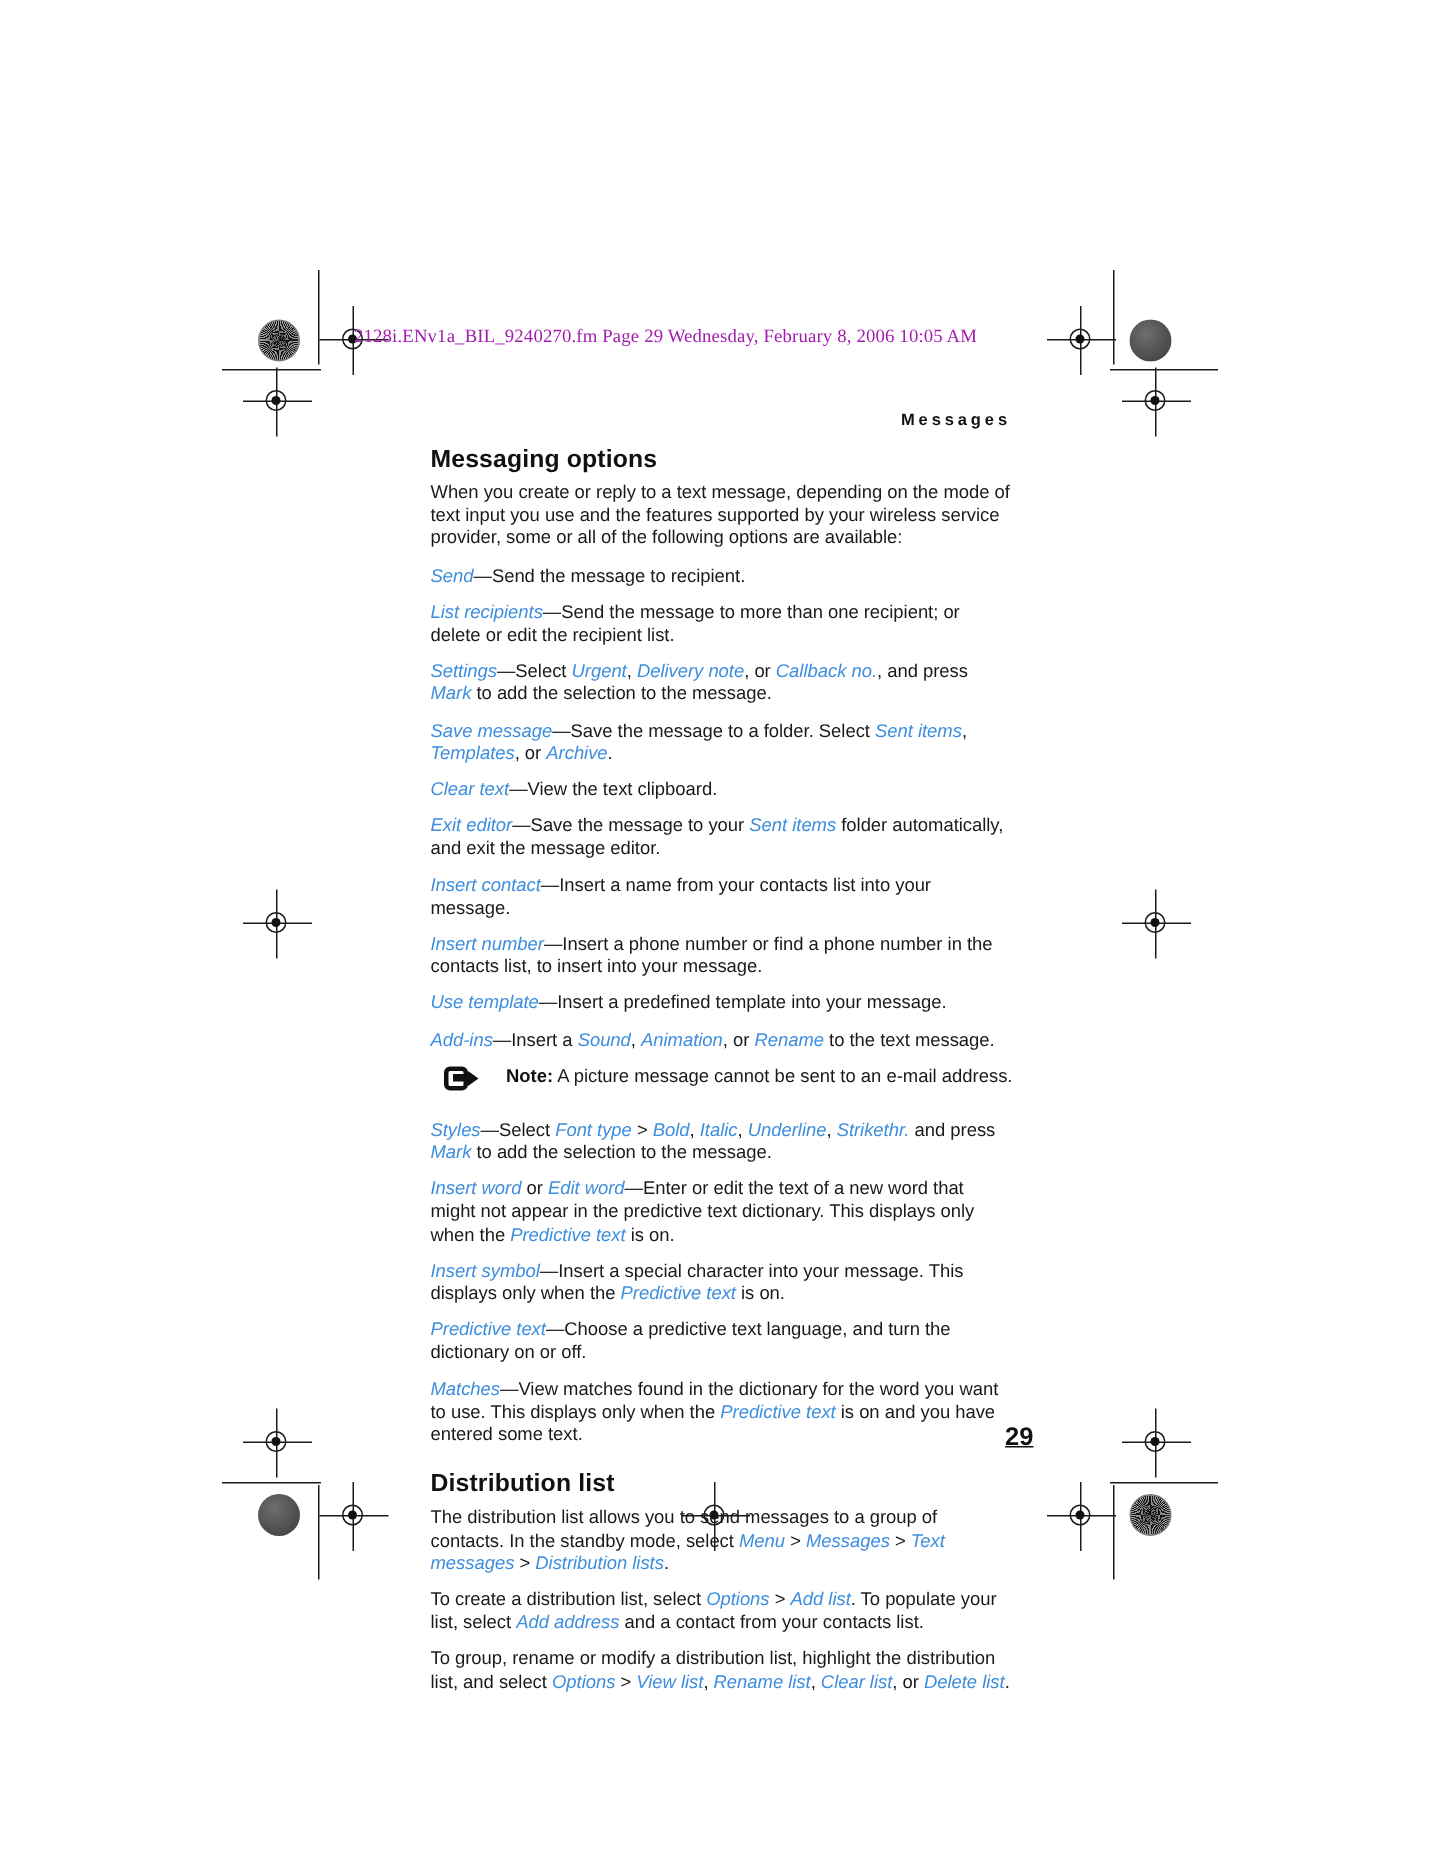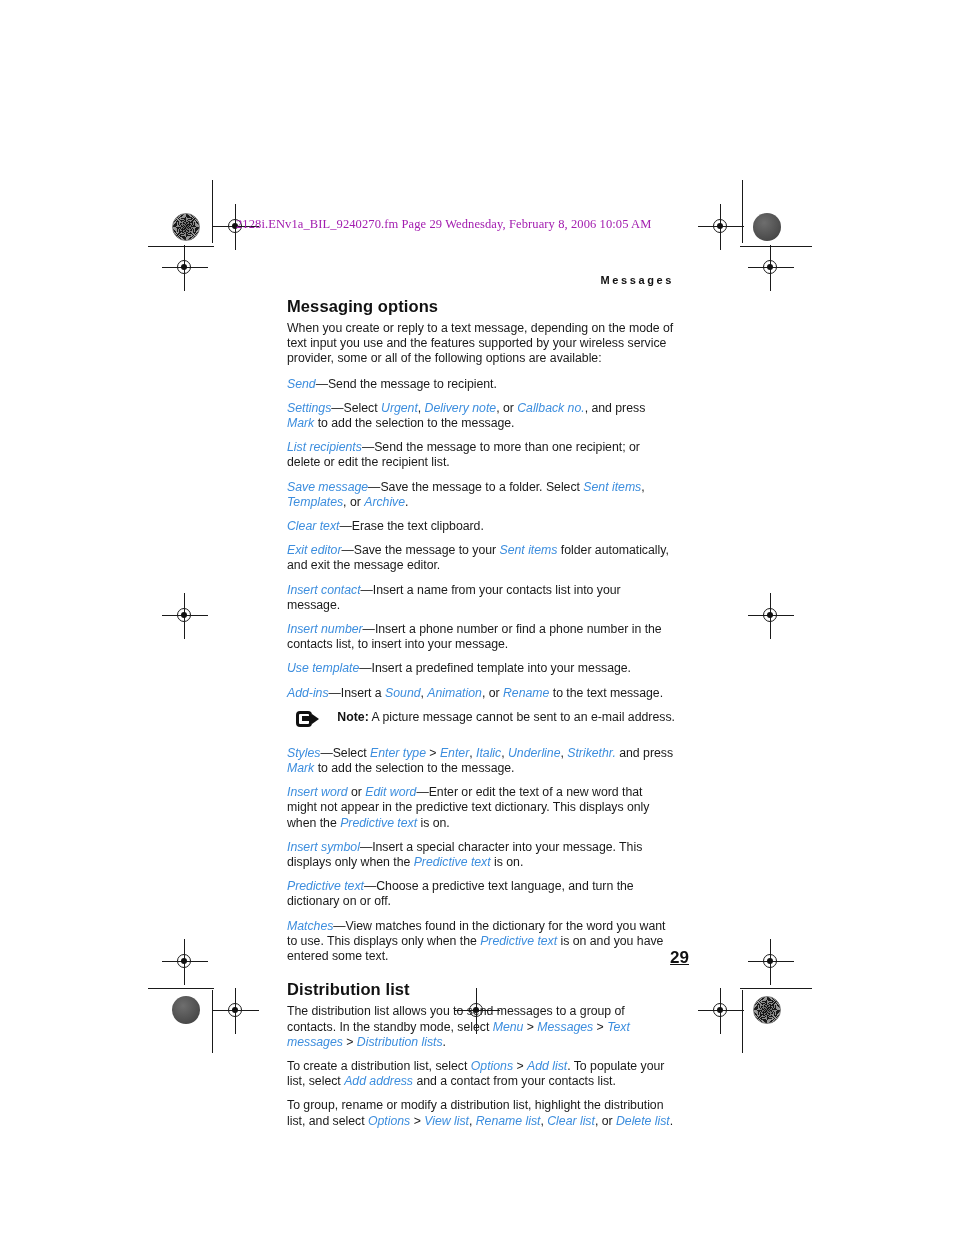--- a/index.html
+++ b/index.html
@@ -198,48 +198,48 @@
 
   <div class="runhead">Messages</div>
 
   <div class="content">
 
     <h2 class="sec">Messaging options</h2>
     <p class="body intro">When you create or reply to a text message, depending on the mode of text input you use and the features supported by your wireless service provider, some or all of the following options are available:</p>
 
     <p class="body"><i class="ui">Send</i><span>—Send the message to recipient.</span></p>
 
+    <p class="body"><i class="ui">List recipients</i><span>—Send the message to more than one recipient; or delete or edit the recipient list.</span></p>
+
     <p class="body"><i class="ui">Settings</i><span>—Select </span><i class="ui">Urgent</i><span>, </span><i class="ui">Delivery note</i><span>, or </span><i class="ui">Callback no.</i><span>, and press </span><i class="ui">Mark</i><span> to add the selection to the message.</span></p>
 
-    <p class="body"><i class="ui">List recipients</i><span>—Send the message to more than one recipient; or delete or edit the recipient list.</span></p>
-
     <p class="body"><i class="ui">Save message</i><span>—Save the message to a folder. Select </span><i class="ui">Sent items</i><span>, </span><i class="ui">Templates</i><span>, or </span><i class="ui">Archive</i><span>.</span></p>
 
-    <p class="body"><i class="ui">Clear text</i><span>—Erase the text clipboard.</span></p>
+    <p class="body"><i class="ui">Clear text</i><span>—View the text clipboard.</span></p>
 
     <p class="body"><i class="ui">Exit editor</i><span>—Save the message to your </span><i class="ui">Sent items</i><span> folder automatically, and exit the message editor.</span></p>
 
     <p class="body"><i class="ui">Insert contact</i><span>—Insert a name from your contacts list into your message.</span></p>
 
     <p class="body"><i class="ui">Insert number</i><span>—Insert a phone number or find a phone number in the contacts list, to insert into your message.</span></p>
 
     <p class="body"><i class="ui">Use template</i><span>—Insert a predefined template into your message.</span></p>
 
     <p class="body tight"><i class="ui">Add-ins</i><span>—Insert a </span><i class="ui">Sound</i><span>, </span><i class="ui">Animation</i><span>, or </span><i class="ui">Rename</i><span> to the text message.</span></p>
 
     <div class="note">
       <div class="noteicon">
         <div class="sq"></div>
           <div class="arr"></div>
           <div class="arrhead"></div>
       </div>
       <div class="notebody"><span class="notelabel">Note:</span> <span>A picture message cannot be sent to an e-mail address.</span></div>
     </div>
 
-    <p class="body"><i class="ui">Styles</i><span>—Select </span><i class="ui">Enter type</i><span> &gt; </span><i class="ui">Enter</i><span>, </span><i class="ui">Italic</i><span>, </span><i class="ui">Underline</i><span>, </span><i class="ui">Strikethr.</i><span> and press </span><i class="ui">Mark</i><span> to add the selection to the message.</span></p>
+    <p class="body"><i class="ui">Styles</i><span>—Select </span><i class="ui">Font type</i><span> &gt; </span><i class="ui">Bold</i><span>, </span><i class="ui">Italic</i><span>, </span><i class="ui">Underline</i><span>, </span><i class="ui">Strikethr.</i><span> and press </span><i class="ui">Mark</i><span> to add the selection to the message.</span></p>
 
     <p class="body"><i class="ui">Insert word</i><span> or </span><i class="ui">Edit word</i><span>—Enter or edit the text of a new word that might not appear in the predictive text dictionary. This displays only when the </span><i class="ui">Predictive text</i><span> is on.</span></p>
 
     <p class="body"><i class="ui">Insert symbol</i><span>—Insert a special character into your message. This displays only when the </span><i class="ui">Predictive text</i><span> is on.</span></p>
 
     <p class="body"><i class="ui">Predictive text</i><span>—Choose a predictive text language, and turn the dictionary on or off.</span></p>
 
     <p class="body"><i class="ui">Matches</i><span>—View matches found in the dictionary for the word you want to use. This displays only when the </span><i class="ui">Predictive text</i><span> is on and you have entered some text.</span></p>
 
     <h2 class="sec second">Distribution list</h2>

